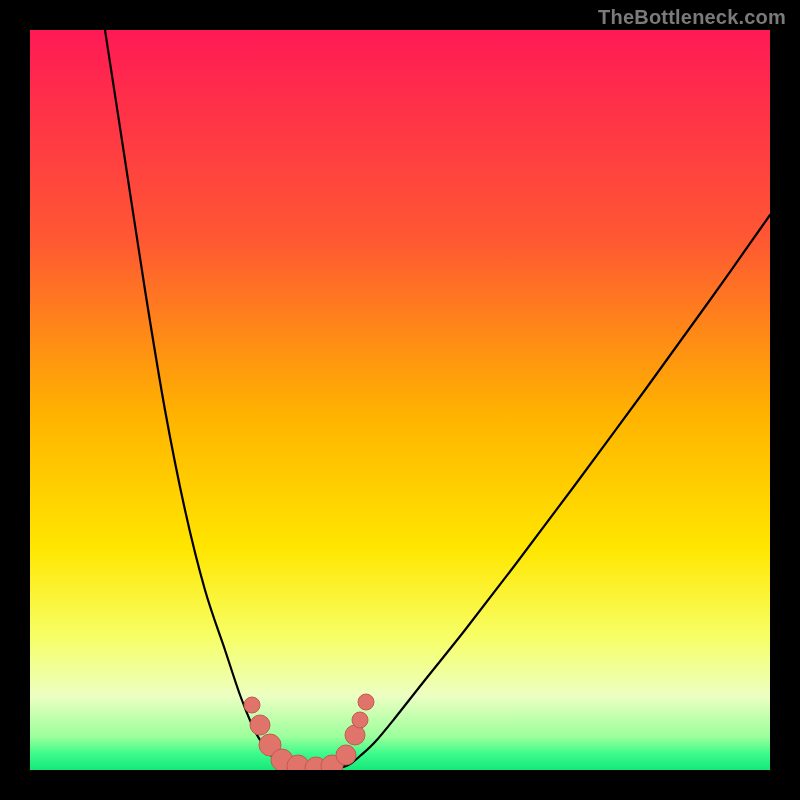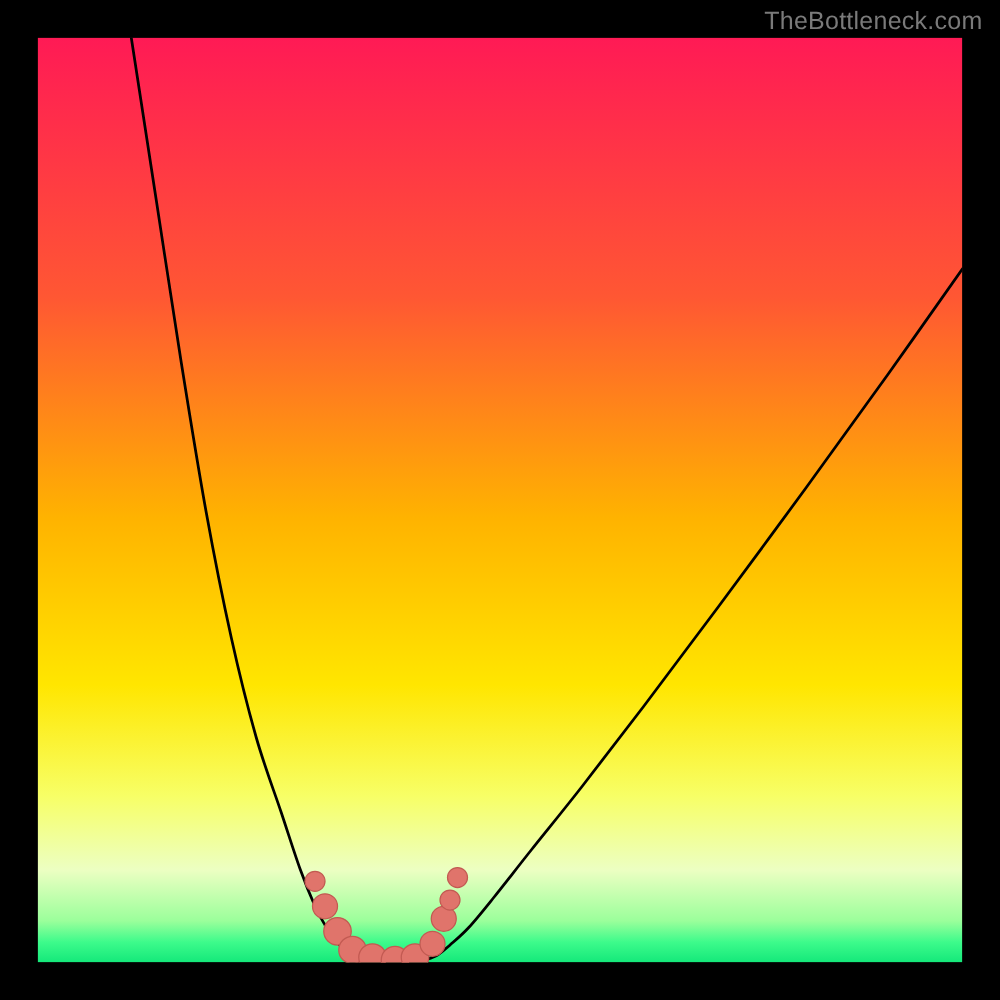--- a/index.html
+++ b/index.html
@@ -15,21 +15,21 @@
     position: relative;
     width: 800px;
     height: 800px;
     background: #000;
   }
   .watermark {
     position: absolute;
     top: 6px;
     right: 14px;
     font-size: 20px;
-    font-weight: 400;
+    font-weight: 700;
     color: #7a7a7a;
     letter-spacing: 0.2px;
     z-index: 5;
     user-select: none;
   }
   .plot {
     position: absolute;
     left: 30px;
     top: 30px;
     width: 740px;

